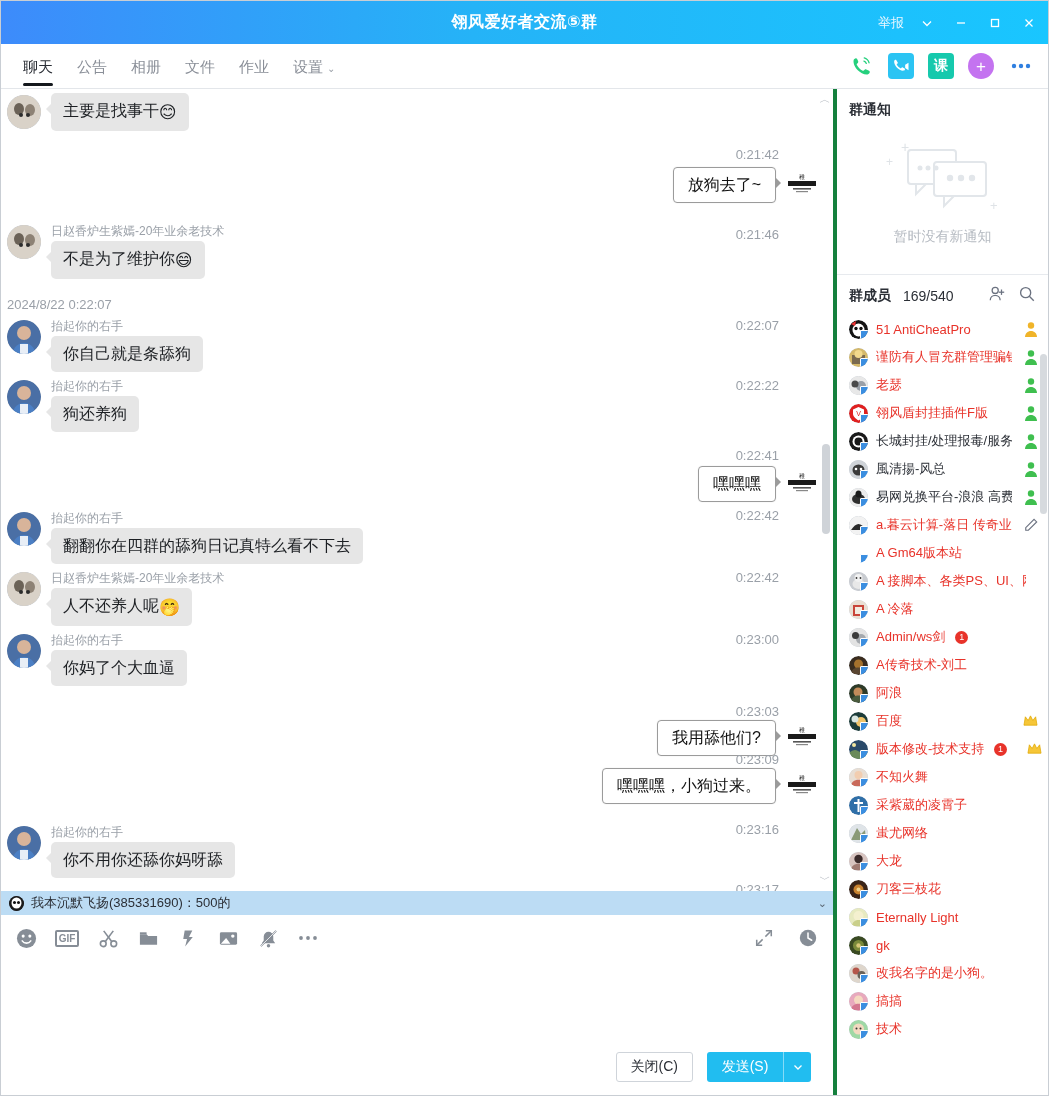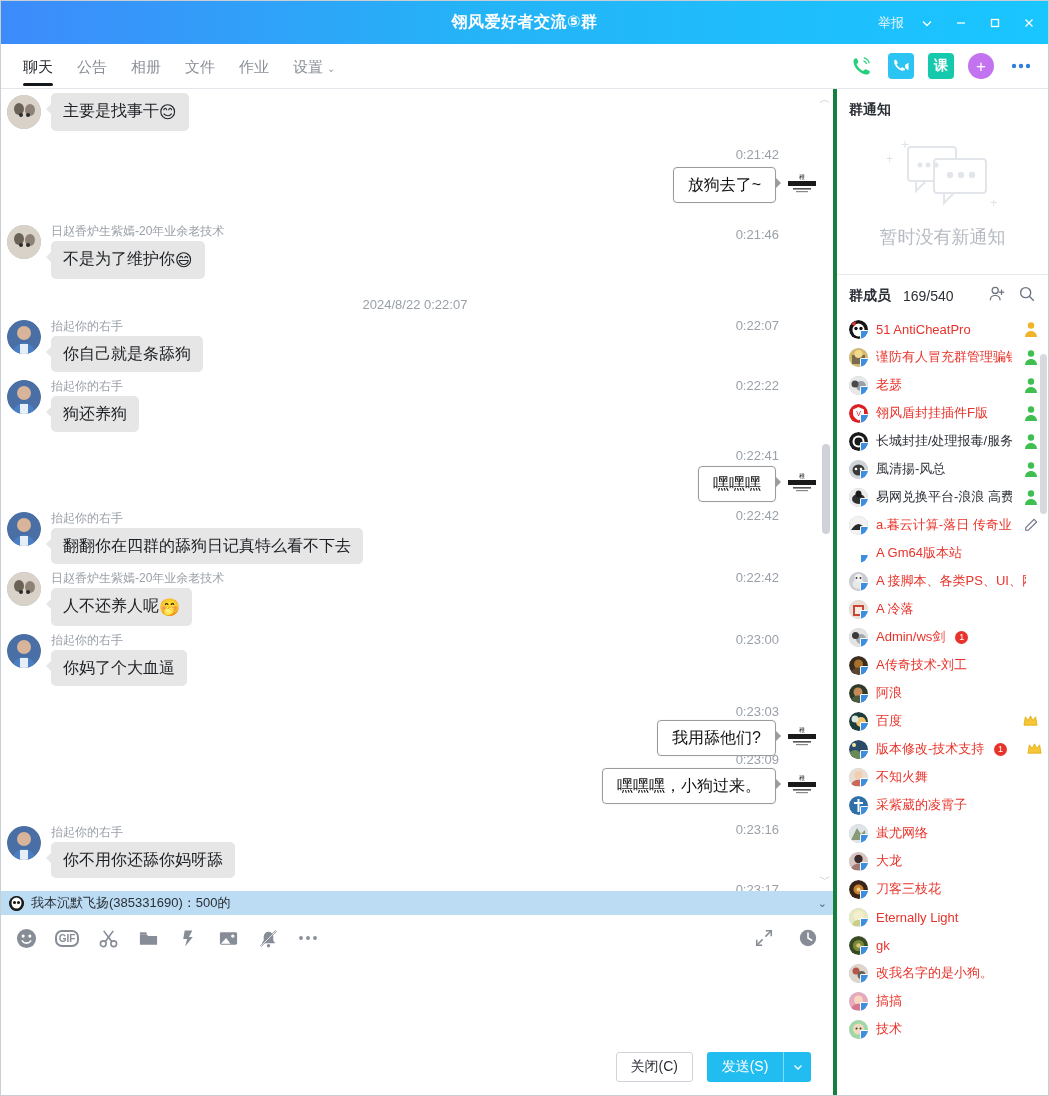--- a/index.html
+++ b/index.html
@@ -148,21 +148,21 @@
     border-left:6px solid #9b9b9b;
   }
   .self-avatar {
     width: 34px; height: 34px; flex: 0 0 34px; margin-left: 9px; margin-top: 2px;
     background: #fff; border-radius: 3px; overflow:hidden;
     display:flex; align-items:center; justify-content:center;
   }
   .stamp {
     position: absolute; right: 44px; font-size: 13px; color: #9aa0a8; white-space: nowrap;
   }
-  .date-sep { text-align: center; color: #9aa0a8; font-size: 13px; }
+  .date-sep { text-align: left; color: #9aa0a8; font-size: 13px; }
 
   
   .typing-strip {
     flex: 0 0 24px; height: 24px;
     background: #bcdcf4;
     display: flex; align-items: center; gap: 7px;
     padding: 0 8px;
     font-size: 13px; color: #2b2f36;
     position: relative;
   }
@@ -172,21 +172,21 @@
   
   .compose-tools {
     flex: 0 0 46px; height: 46px;
     display: flex; align-items: center; gap: 18px;
     padding: 0 14px;
     border-bottom: 0;
     color: #8a909a;
   }
   .ctool { width: 22px; height: 22px; display:flex; align-items:center; justify-content:center; color:#868d96;}
   .ctool.gif {
-    border: 2px solid #868d96; border-radius: 7px;
+    border: 2px solid #868d96; border-radius: 2px;
     font-size: 10px; font-weight: bold; width: 24px; height: 17px;
   }
   .tools-right { margin-left: auto; display:flex; align-items:center; gap: 22px; }
 
   
   .input-area { flex: 1 1 auto; min-height: 0; background: #fff; }
   .editor { width: 100%; height: 100%; font-size: 15px; color:#222; padding: 2px 14px; }
 
   
   .sendbar {
@@ -210,21 +210,21 @@
   .btn-send-caret {
     width: 28px; background: #21bdf0; color:#fff;
     border-radius: 0 3px 3px 0; border-left: 1px solid rgba(255,255,255,.45);
     display:flex; align-items:center; justify-content:center; font-size: 11px;
   }
 
   
   .notice-box { padding: 12px 12px 0 12px; flex: 0 0 186px; border-bottom: 1px solid #e7eaee; }
   .notice-title { font-size: 14px; font-weight: bold; color: #2b2f36; }
   .notice-empty { display:flex; flex-direction:column; align-items:center; justify-content:center; height: 140px; gap: 4px;}
-  .notice-empty .cap { font-size: 18px; color: #b6bbc2; }
+  .notice-empty .cap { font-size: 14px; color: #b6bbc2; }
 
   .members-head {
     display:flex; align-items:center; padding: 10px 12px 8px 12px;
     gap: 8px;
   }
   .members-head .mh-title { font-size: 14px; font-weight: bold; color:#2b2f36; }
   .members-head .mh-count { font-size: 14px; color: #2b2f36; margin-left: 4px; font-weight: normal;}
   .members-head .mh-icons { margin-left:auto; display:flex; gap: 12px; color:#6b7280; }
 
   .member-list { flex: 1 1 auto; overflow: hidden; }

